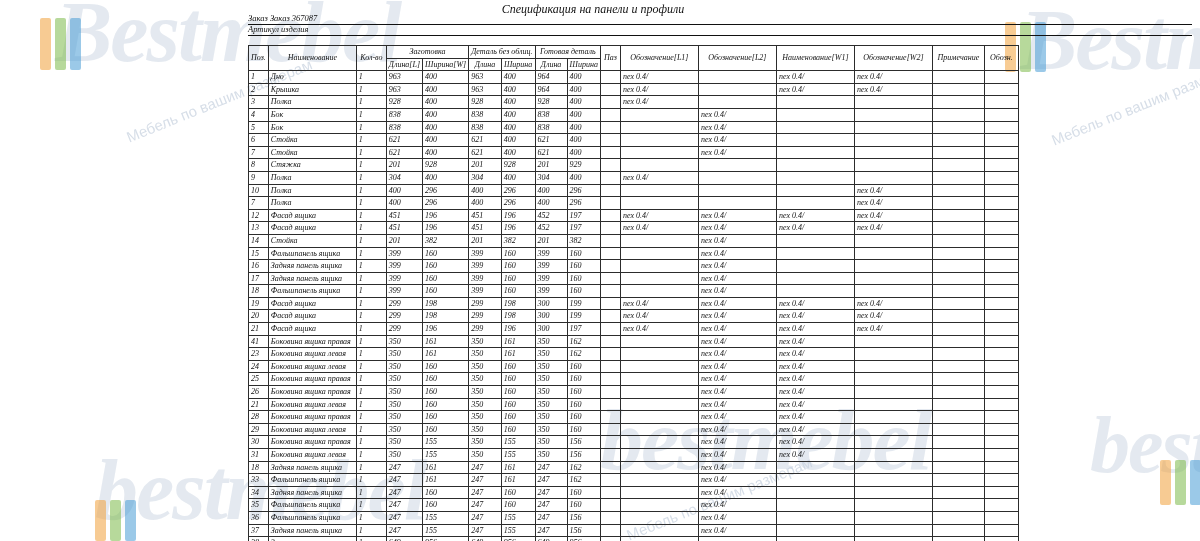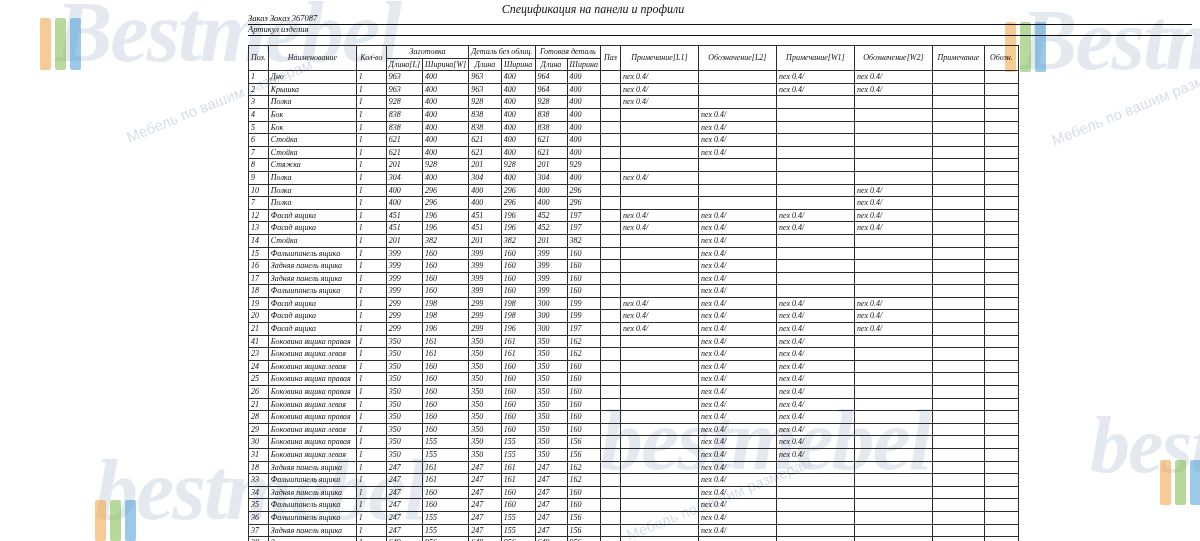--- a/index.html
+++ b/index.html
@@ -182,23 +182,23 @@
   </colgroup>
   <thead>
     <tr>
       <th rowspan="2">Поз.</th>
       <th rowspan="2">Наименование</th>
       <th rowspan="2">Кол-во</th>
       <th colspan="2" class="grp">Заготовка</th>
       <th colspan="2" class="grp">Деталь без облиц.</th>
       <th colspan="2" class="grp">Готовая деталь</th>
       <th rowspan="2">Паз</th>
-      <th rowspan="2">Примечание[L1]</th>
+      <th rowspan="2">Обозначение[L1]</th>
       <th rowspan="2">Обозначение[L2]</th>
-      <th rowspan="2">Примечание[W1]</th>
+      <th rowspan="2">Наименование[W1]</th>
       <th rowspan="2">Обозначение[W2]</th>
       <th rowspan="2">Примечание</th>
       <th rowspan="2">Обозн.</th>
     </tr>
     <tr>
       <th>Длина[L]</th>
       <th>Ширина[W]</th>
       <th>Длина</th>
       <th>Ширина</th>
       <th>Длина</th>

